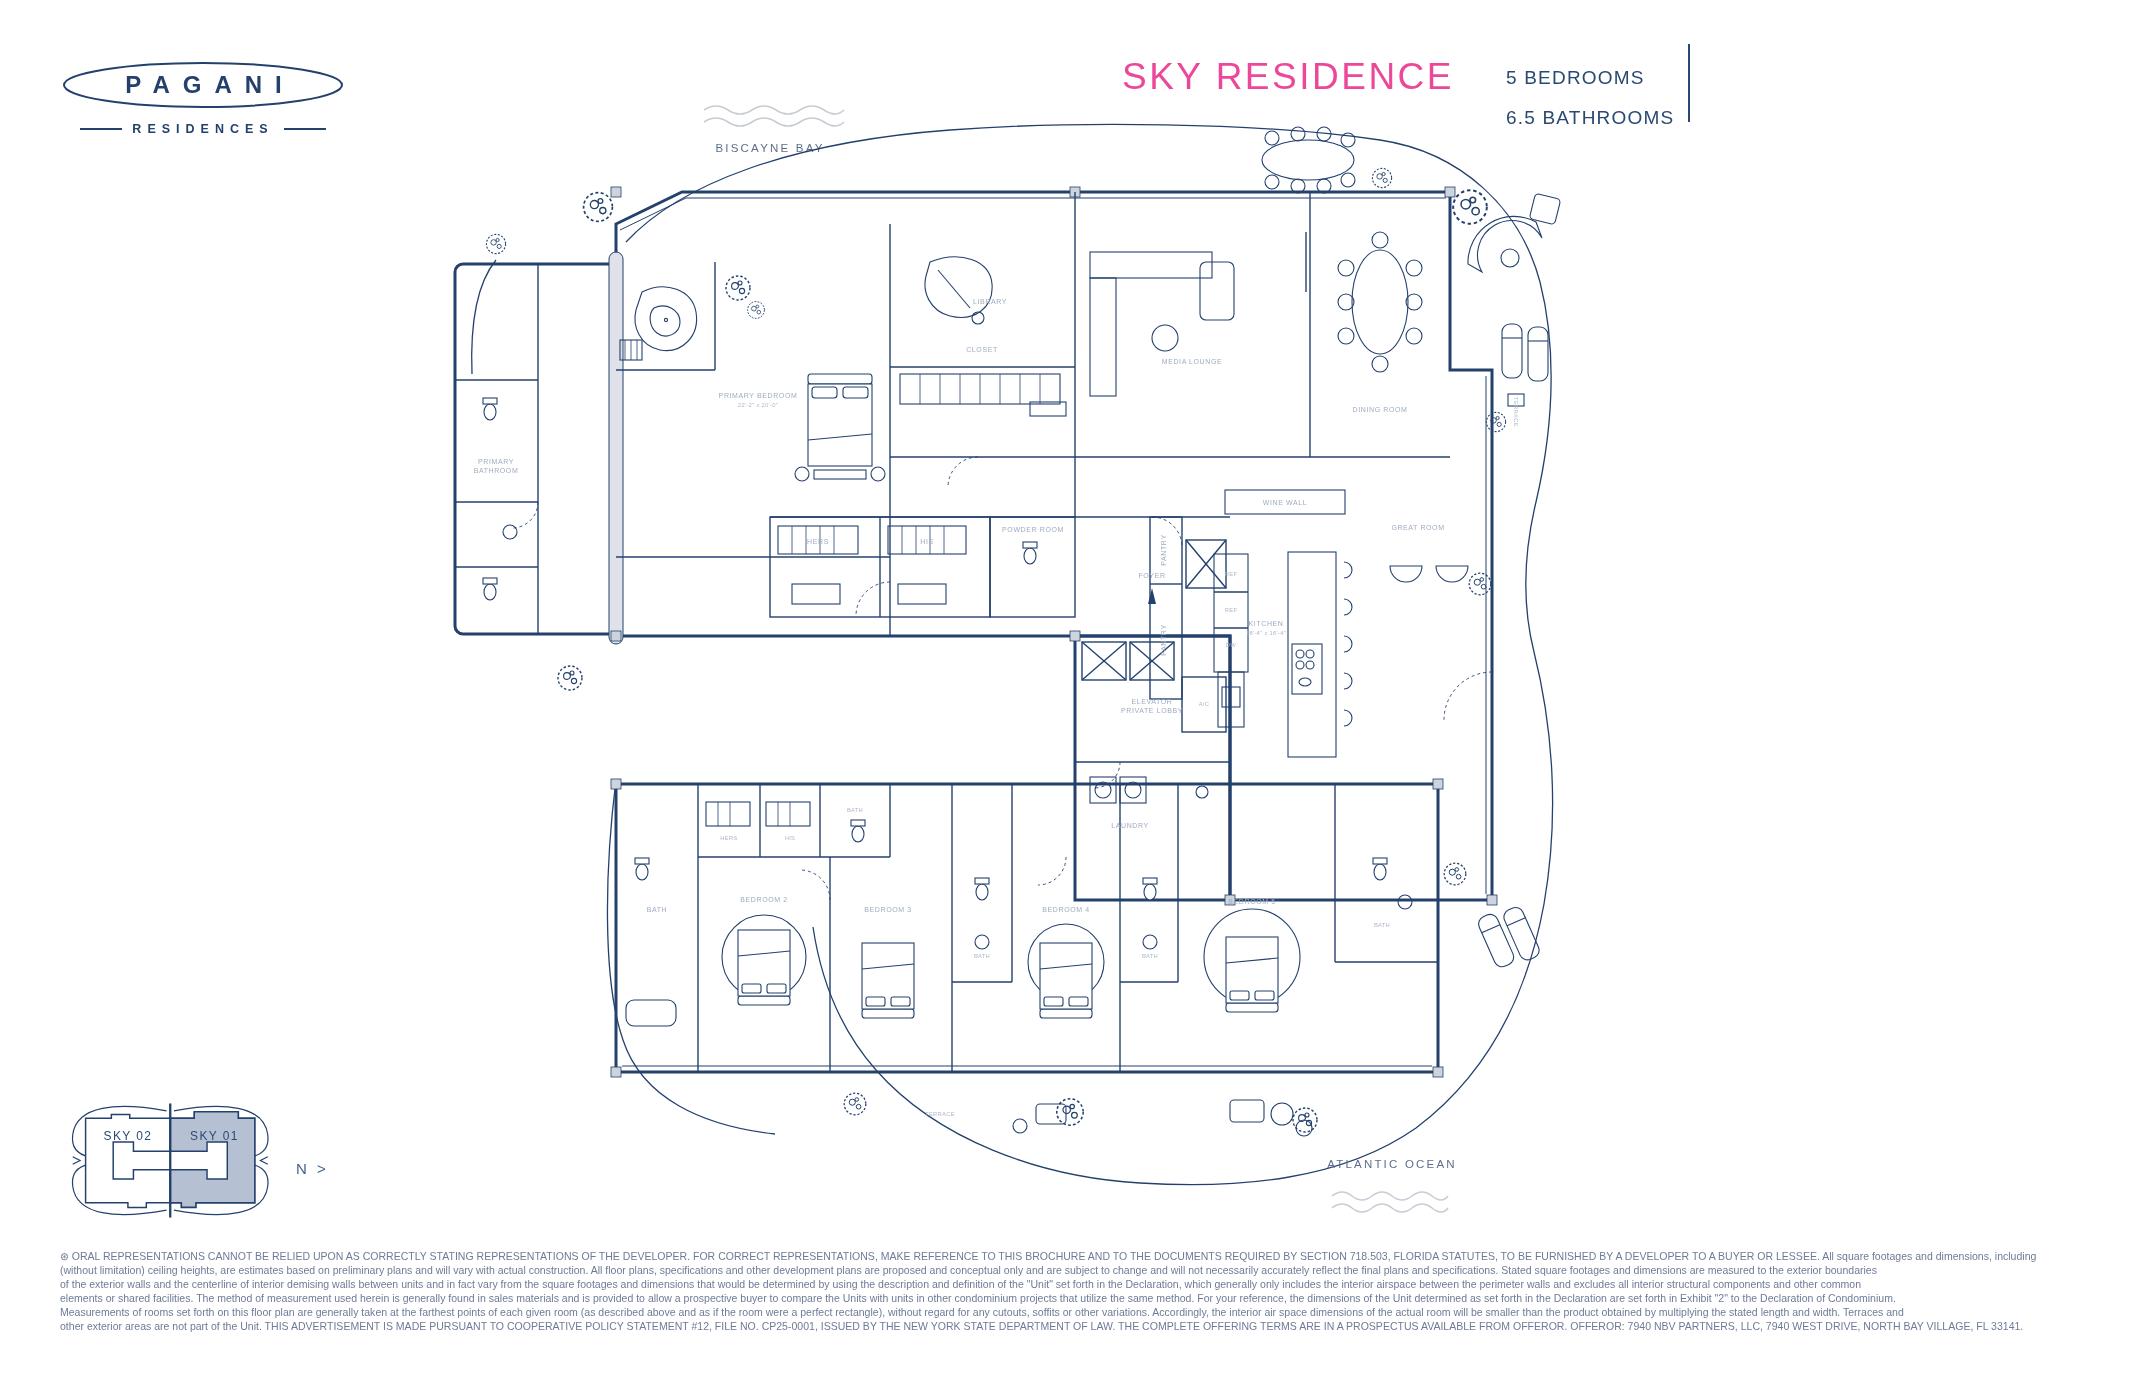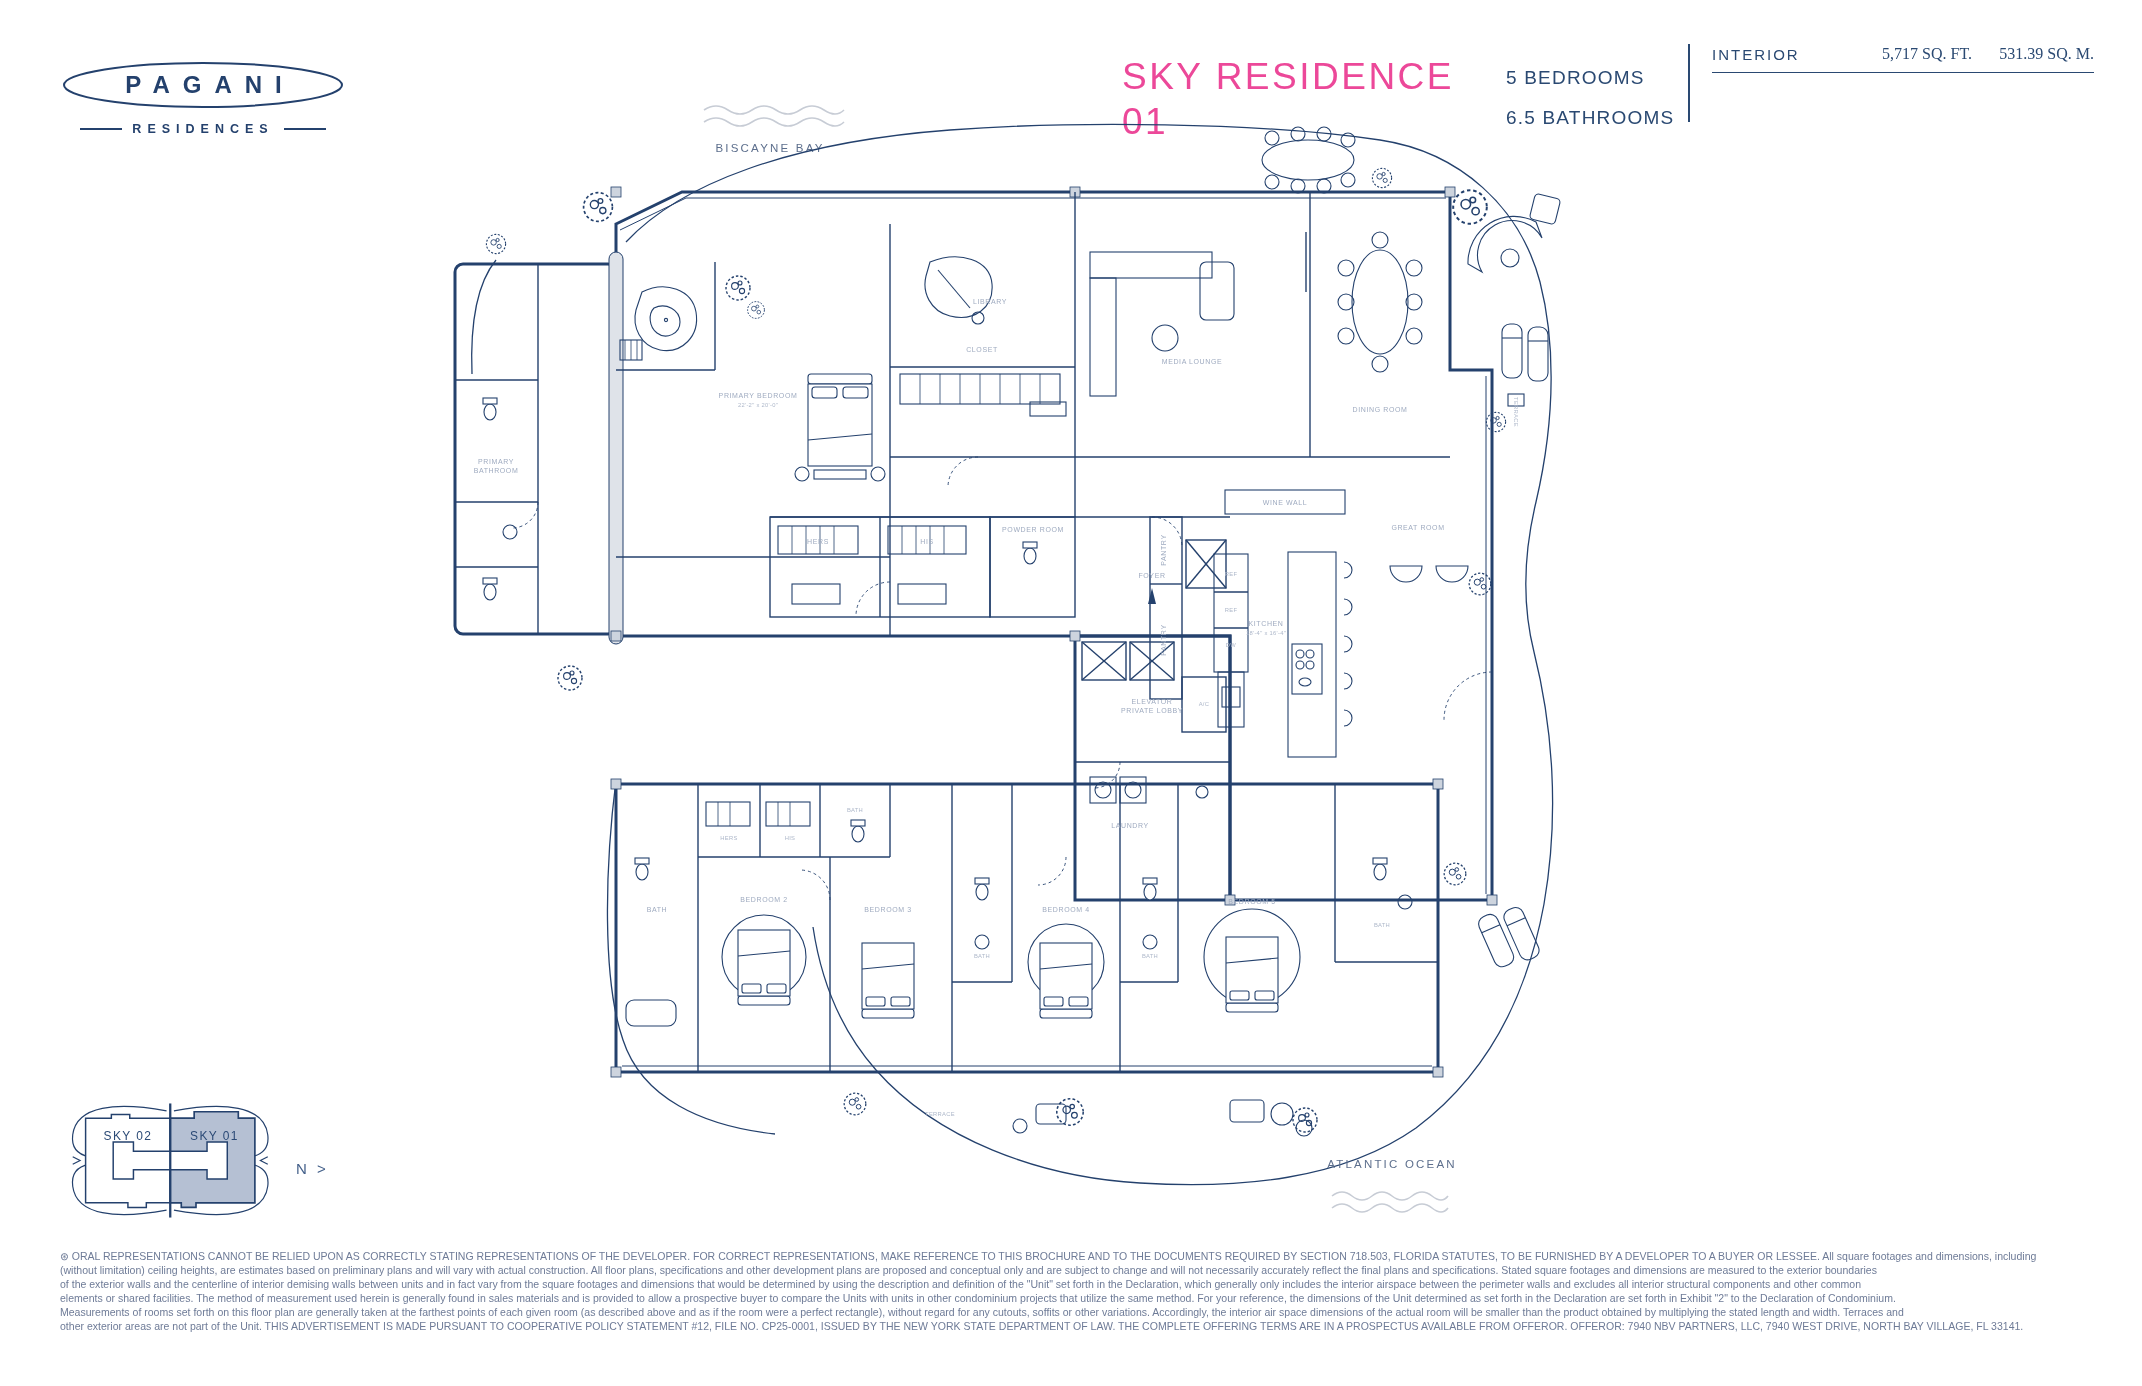--- a/index.html
+++ b/index.html
@@ -66,36 +66,30 @@
 </div>
 
 <svg class="abs" style="left:702px;top:98px;" width="145" height="36" viewBox="0 0 145 36">
   <path d="M2,12 Q14,4 26,12 T50,12 T74,12 T98,12 T122,12 T142,12" stroke="#c7ccd5" stroke-width="1.6" fill="none"></path>
   <path d="M2,24 Q14,16 26,24 T50,24 T74,24 T98,24 T122,24 T142,24" stroke="#c7ccd5" stroke-width="1.6" fill="none"></path>
 </svg>
 <div class="abs maplabel bay-label">BISCAYNE BAY</div>
 
 <div class="abs title">
   <div>SKY RESIDENCE</div>
-  <div>01</div>
 </div>
 
 <div class="abs bedbath">
   <div>5 BEDROOMS</div>
   <div>6.5 BATHROOMS</div>
 </div>
 
 <div class="abs vline"></div>
 
 <div class="abs stats">
-  <div class="stats-row rule">
-    <span class="s-label">INTERIOR</span>
-    <span class="s-sqft">5,717 SQ. FT.</span>
-    <span class="s-sqm">531.39 SQ. M.</span>
-  </div>
 </div>
 
 <svg class="abs plan" width="1160" height="1075" viewBox="0 0 1160 1075">
   <defs>
     <g id="bed">
       <rect x="-32" y="-46" width="64" height="10" rx="3" class="furn"></rect>
       <rect x="-32" y="-36" width="64" height="82" class="furn"></rect>
       <rect x="-28" y="-33" width="25" height="11" rx="3" class="furnl"></rect>
       <rect x="3" y="-33" width="25" height="11" rx="3" class="furnl"></rect>
       <line x1="-32" y1="20" x2="32" y2="14" class="furnl"></line>

